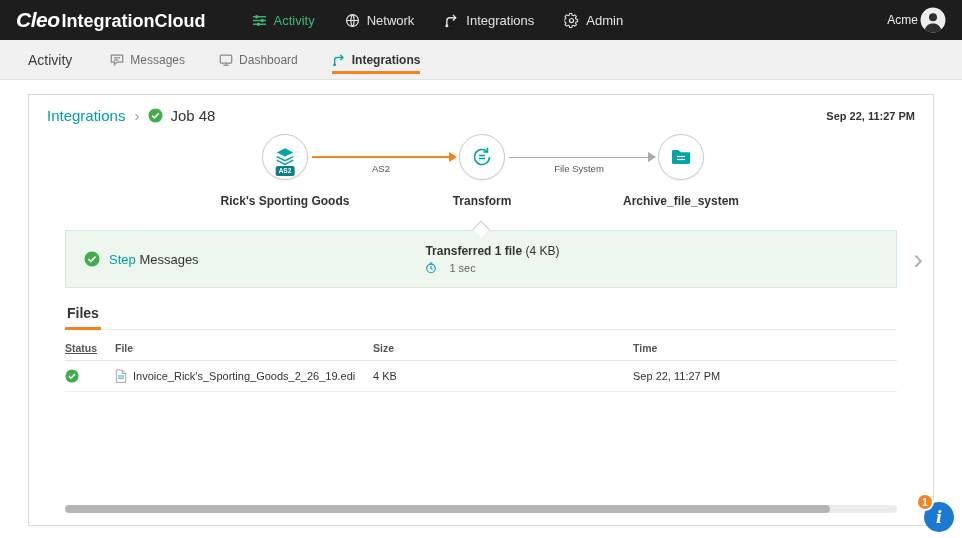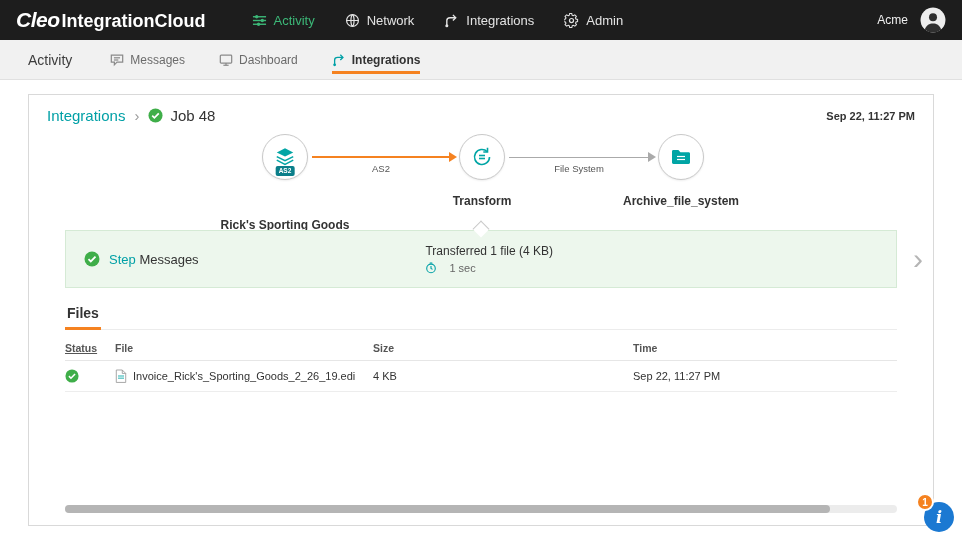--- a/index.html
+++ b/index.html
@@ -11,21 +11,21 @@
 
   
   .topbar { height:40px; background:#1d1d1d; display:flex; align-items:center; padding:0 16px; color:#fff; }
   .brand { display:flex; align-items:baseline; margin-right:46px; cursor:pointer; }
   .brand-cleo { font-style:italic; font-weight:700; font-size:21px; letter-spacing:-0.5px; }
   .brand-suite { font-weight:700; font-size:18px; margin-left:2px; }
   .topnav { display:flex; gap:30px; flex:1; }
   .topnav-item { display:flex; align-items:center; gap:7px; font-size:13px; color:#e3e3e3; cursor:pointer; }
   .topnav-item.active { color:#3cb878; }
   .icn { display:flex; align-items:center; }
-  .top-right { display:flex; align-items:center; gap:12px; }
+  .top-right { display:flex; align-items:center; gap:2px; }
   .account-name { font-size:12px; color:#eee; }
   .avatar { width:26px; height:26px; border-radius:50%; overflow:hidden; display:flex; cursor:pointer; }
 
   
   .subnav { height:40px; background:#f1f1f1; border-bottom:1px solid #e0e0e0; display:flex; align-items:stretch; padding:0 28px; gap:34px; }
   .subnav-section { font-size:14px; color:#3c3c3c; display:flex; align-items:center; margin-right:4px; }
   .subtab { position:relative; display:flex; align-items:center; gap:6px; font-size:12px; color:#6b6b6b; cursor:pointer; }
   .subtab.active { color:#333; font-weight:700; }
   .subtab.active::after { content:""; position:absolute; left:0; right:0; bottom:5px; height:3px; background:#f58220; }
   .subtab .icn svg { stroke:#8a8a8a; }
@@ -44,21 +44,21 @@
   .flow { position:relative; height:96px; margin-top:4px; }
   .node { position:absolute; top:0; width:46px; height:46px; border-radius:50%; background:#fff;
           border:1px solid #c9c9c9; display:flex; align-items:center; justify-content:center;
           box-shadow:0 1px 2px rgba(0,0,0,.07); cursor:pointer; }
   .node-1 { left:233px; } .node-2 { left:430px; } .node-3 { left:629px; }
   .as2-badge { position:absolute; bottom:3px; left:50%; transform:translateX(-50%);
                background:#0b7f8a; color:#fff; font-size:6.5px; font-weight:700;
                padding:1px 3px; border-radius:2px; line-height:1.2; }
   .node-label { position:absolute; top:60px; transform:translateX(-50%); font-size:12px; font-weight:700;
                 color:#333; white-space:nowrap; }
-  .label-1 { left:256px;margin-top:24px; } .label-2 { left:453px; } .label-3 { left:652px; }
+  .label-1 { left:256px; } .label-2 { left:453px; } .label-3 { left:652px; }
   .connector { position:absolute; top:22px; }
   .conn-line { height:2px; }
   .conn-1 { left:283px; width:138px; }
   .conn-1 .conn-line { background:#f58220; }
   .conn-1 .arrow { position:absolute; right:-7px; top:-4px; width:0; height:0;
                    border-left:8px solid #f58220; border-top:5px solid transparent; border-bottom:5px solid transparent; }
   .conn-2 { left:480px; width:140px; }
   .conn-2 .conn-line { background:#aaa; height:1px; margin-top:1px; }
   .conn-2 .arrow { position:absolute; right:-7px; top:-4px; width:0; height:0;
                    border-left:8px solid #aaa; border-top:5px solid transparent; border-bottom:5px solid transparent; }
@@ -70,21 +70,21 @@
   .caret { position:absolute; top:-7px; left:50%; width:12px; height:12px; background:#fff;
            border-left:1px solid #c9c9c9; border-top:1px solid #c9c9c9;
            transform:translateX(-50%) rotate(45deg); }
   .step-panel { background:#edf7ed; border:1px solid #d5ead5; height:58px; display:flex;
                 align-items:center; padding:0 18px; }
   .step-status { display:flex; align-items:center; gap:9px; font-size:13px; flex:0 0 43%; }
   .step-word { color:#00a0a6; cursor:pointer; }
   .step-rest { color:#333; }
   .transfer { display:flex; flex-direction:column; gap:4px; }
   .transfer-line1 { font-size:12px; color:#333; }
-  .transfer-line1 b { font-weight:400; }
+  .transfer-line1 b { font-weight:700; }
   .transfer-line2 { display:flex; align-items:flex-start; gap:12px; font-size:11px; color:#666; }
   .panel-chevron { position:absolute; right:-26px; top:50%; transform:translateY(-50%);
                    font-size:30px; color:#b5b5b5; cursor:pointer; line-height:1; font-weight:400; }
 
   
   .files { margin:16px 36px 0; }
   .files-tabbar { border-bottom:1px solid #ececec; }
   .files-tab { display:inline-block; font-size:14px; font-weight:700; color:#333;
                padding:0 2px 6px; border-bottom:3px solid #f58220; margin-bottom:-1px; cursor:pointer; }
   table.files-table { width:100%; border-collapse:collapse; margin-top:2px; }

